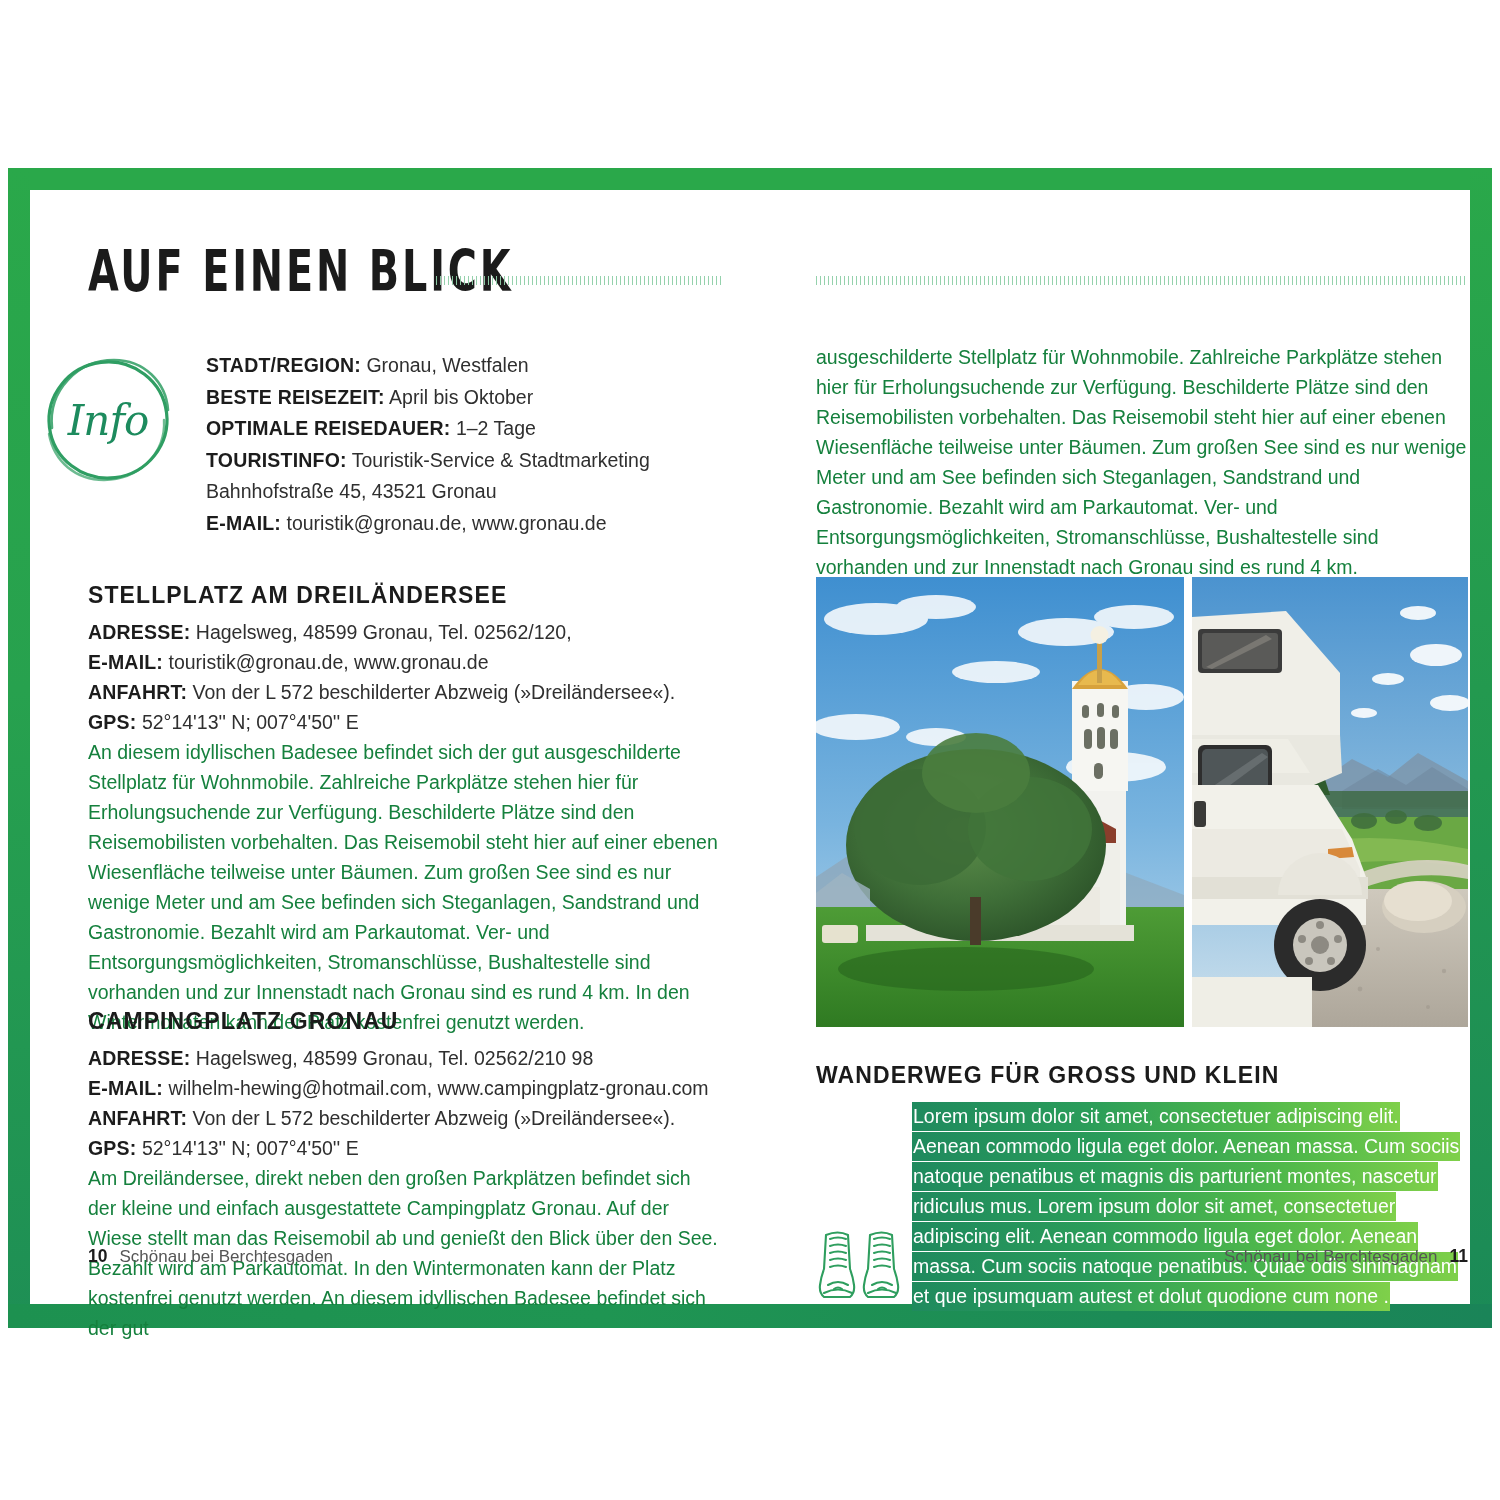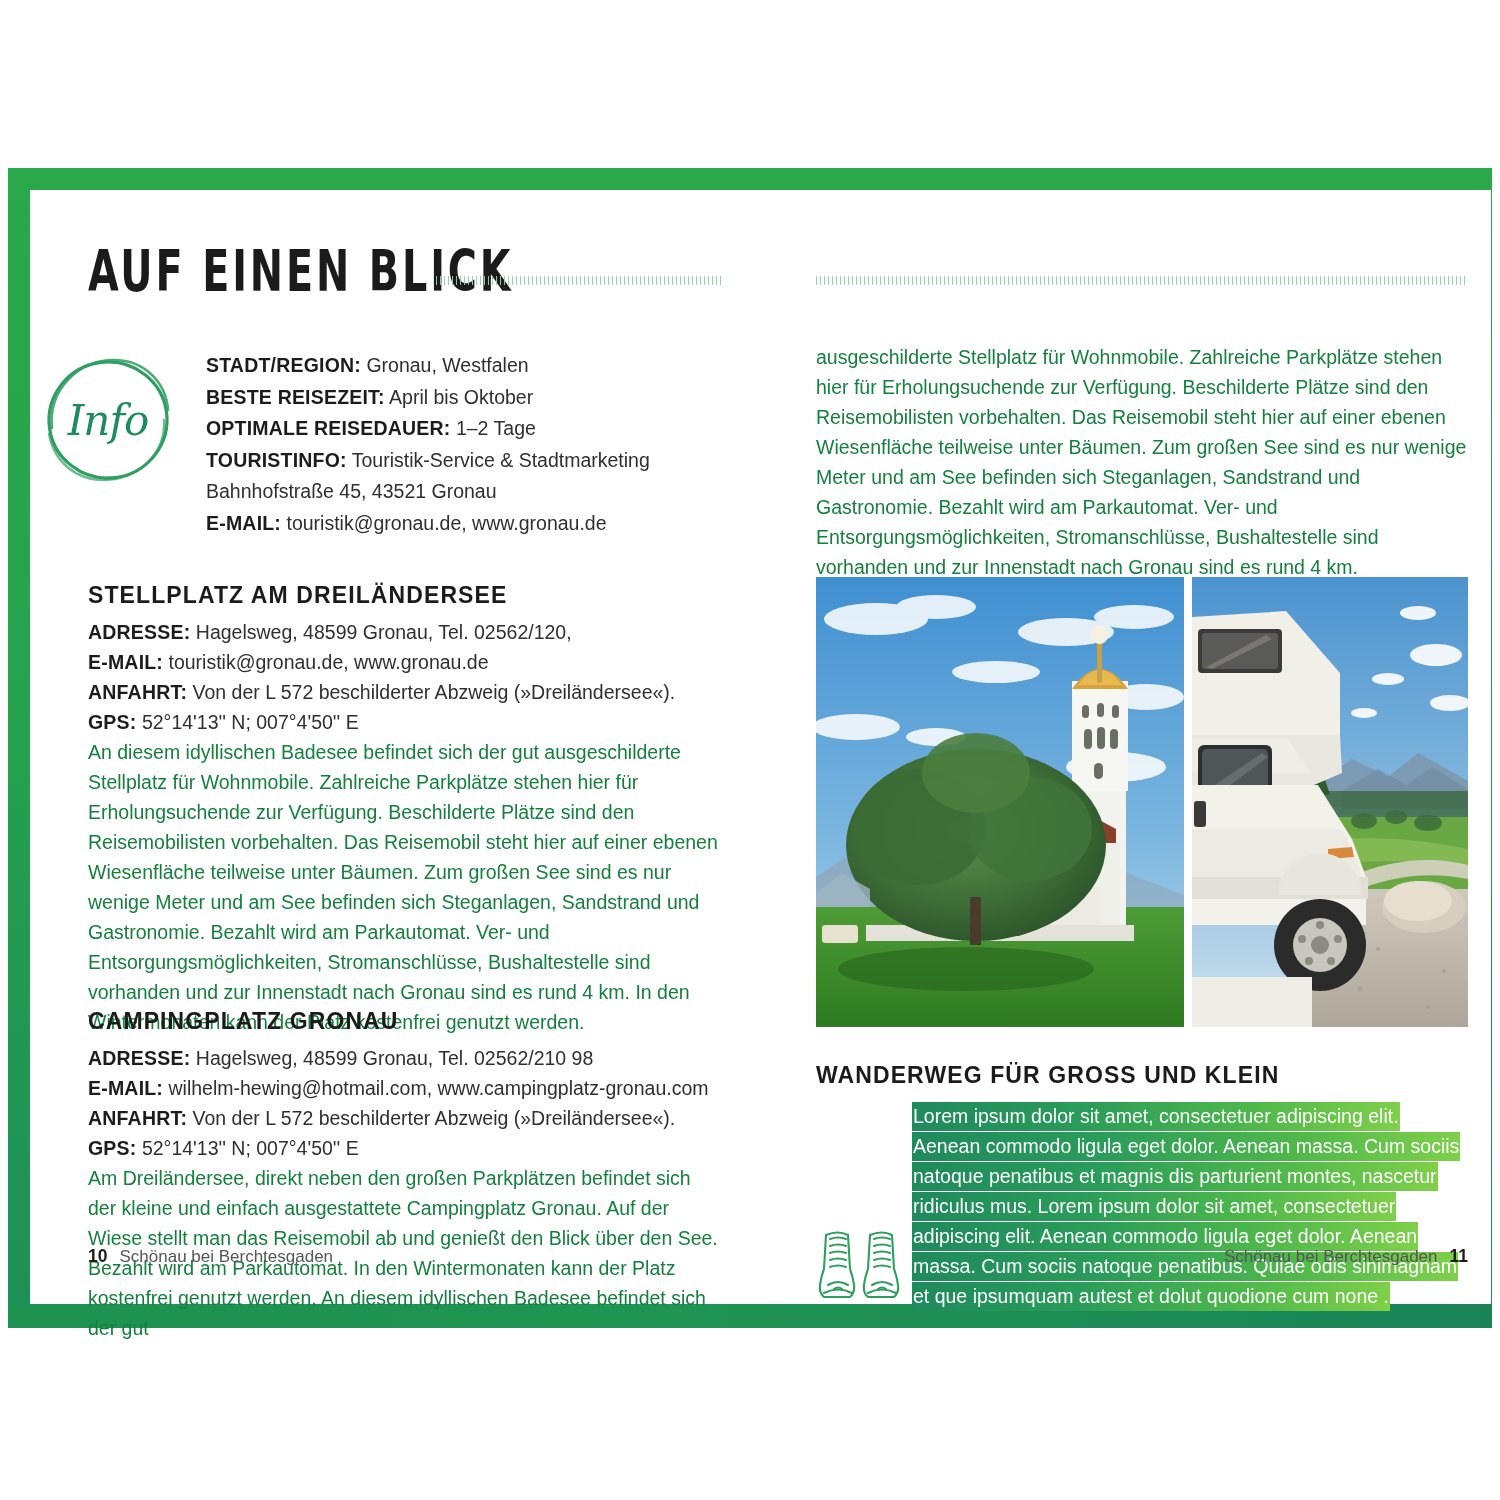--- a/index.html
+++ b/index.html
@@ -46,21 +46,20 @@
     background: linear-gradient(90deg, #1d9150 0%, #1f9552 40%, #1c8b56 75%, #1a8458 100%);
   }
 
   .page-inner {
     position: absolute;
     left: 22px;
     top: 22px;
     width: 1440px;
     height: 1114px;
     background: #ffffff;
-    padding-left: 21px;
   }
 
   
   .title-row {
     position: absolute;
     left: 58px;
     top: 62px;
     width: 634px;
     height: 56px;
   }

